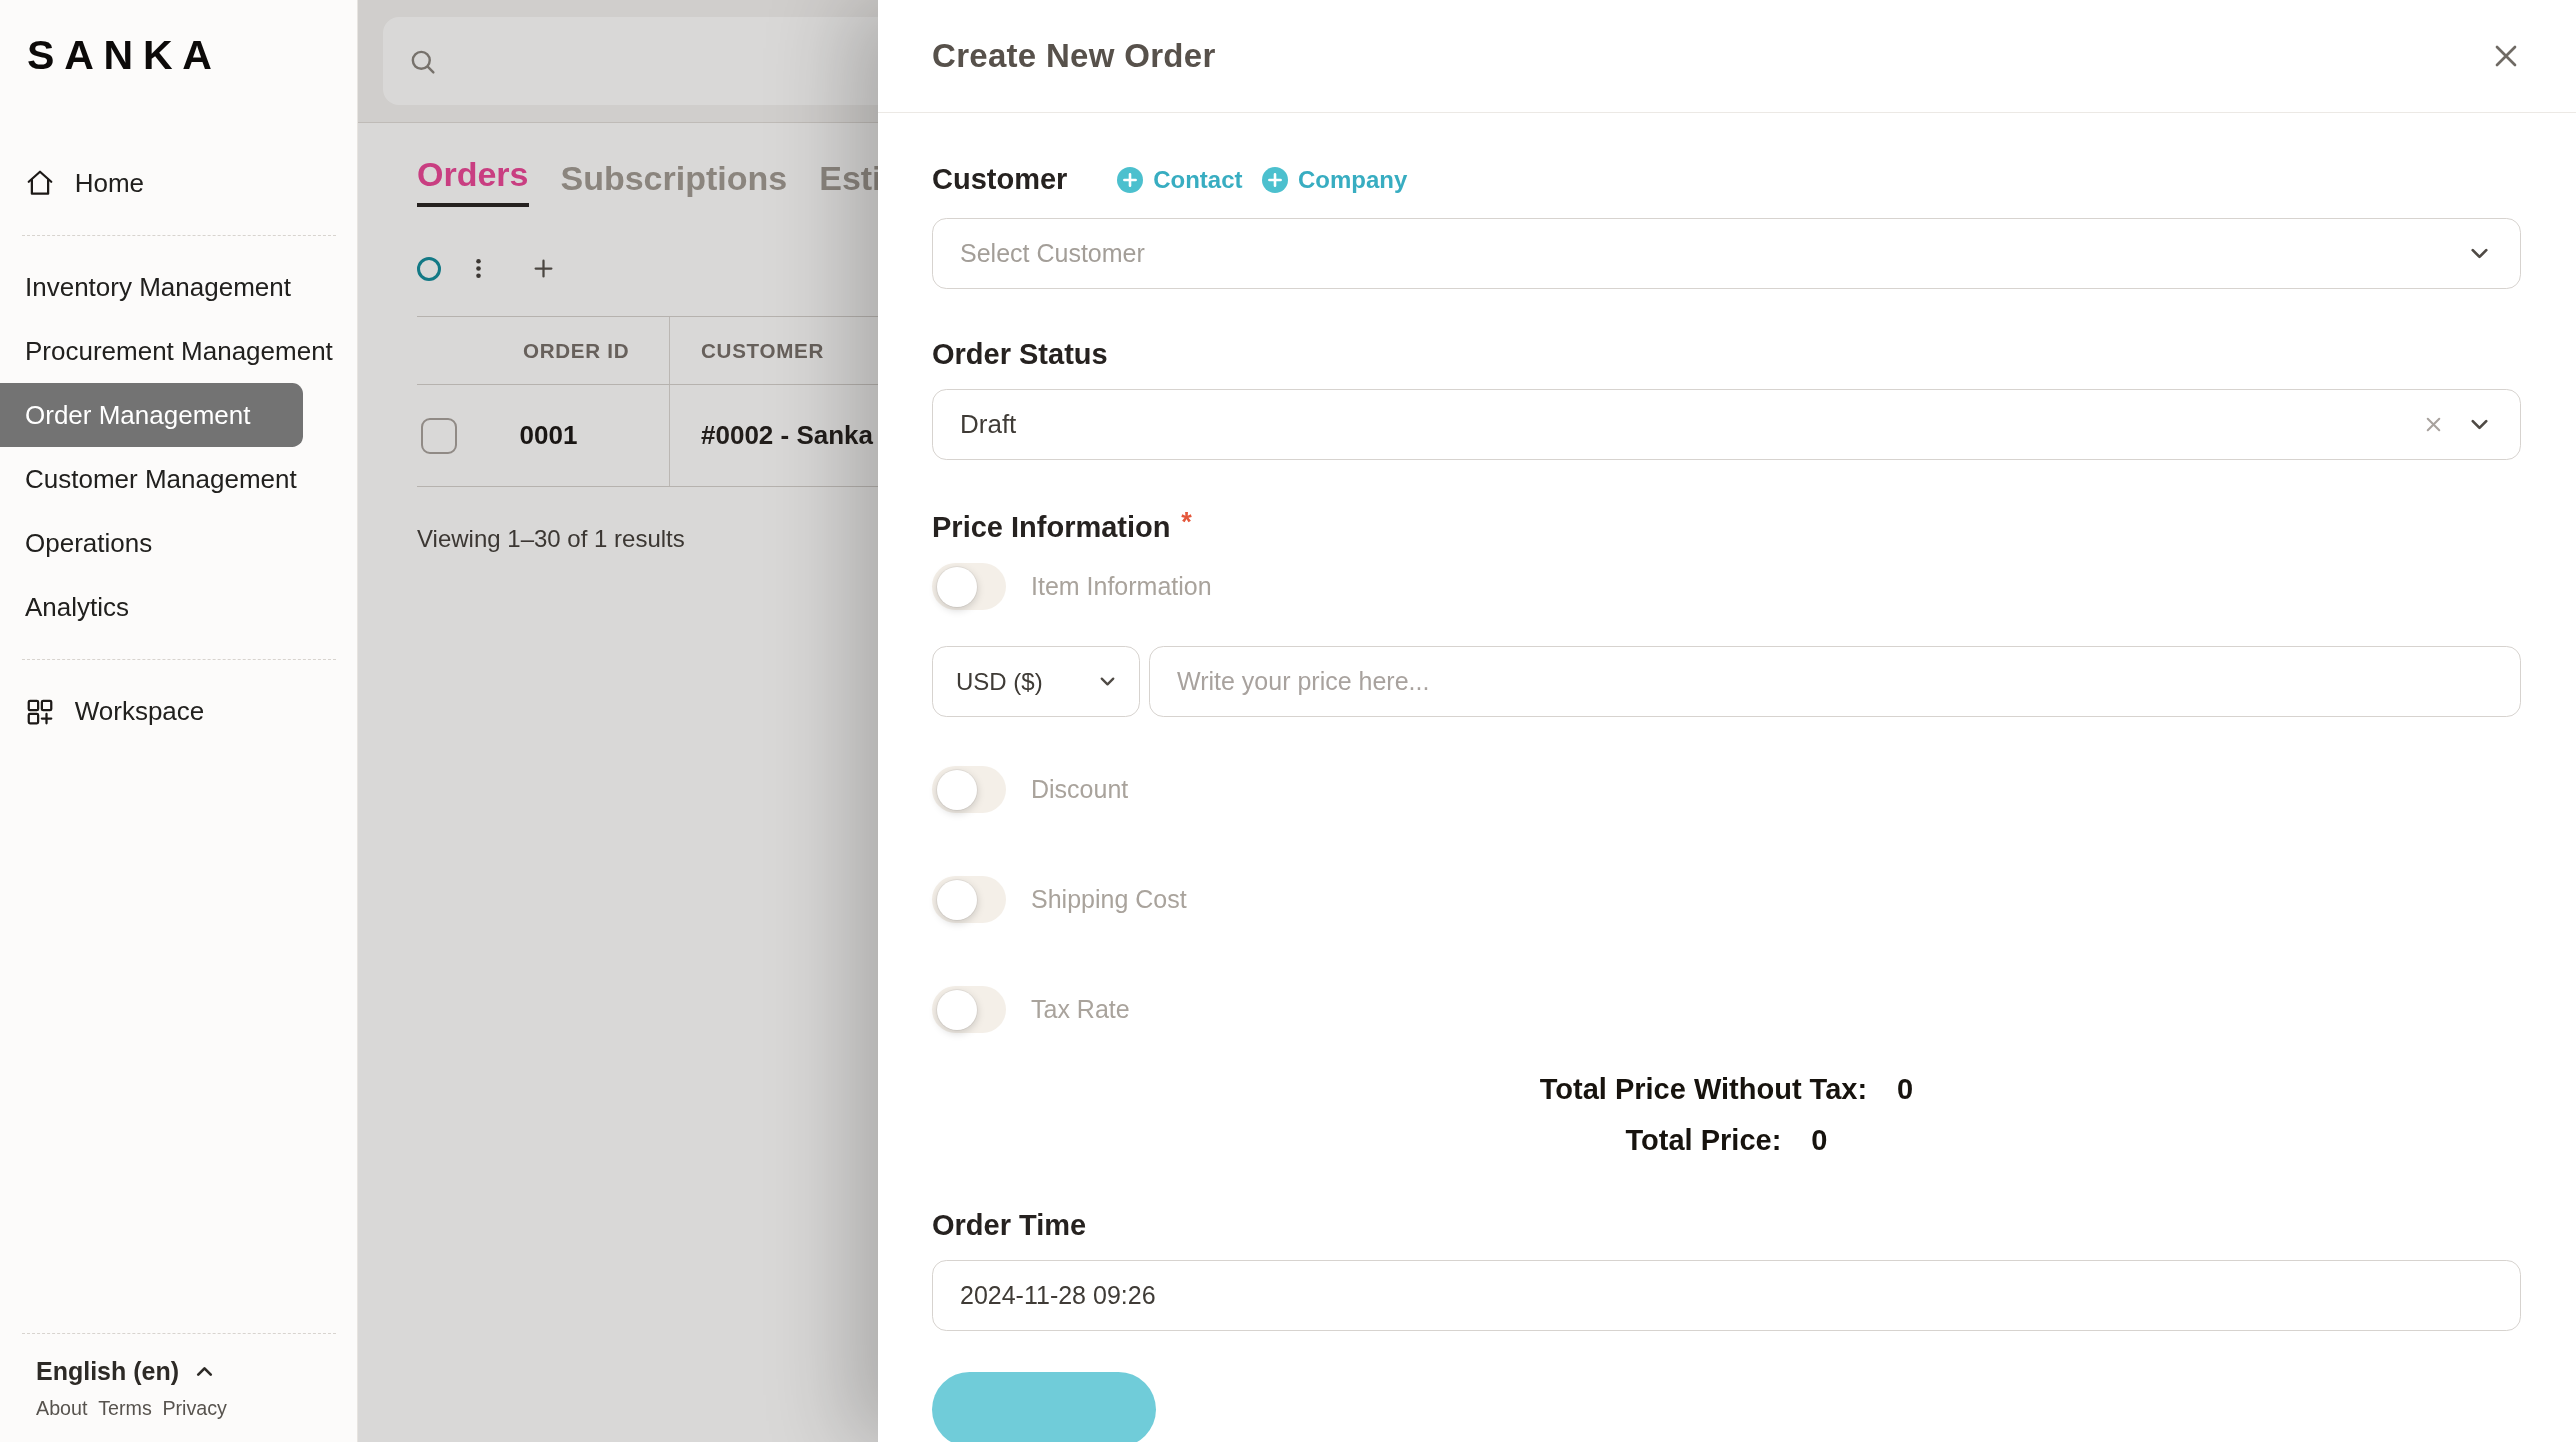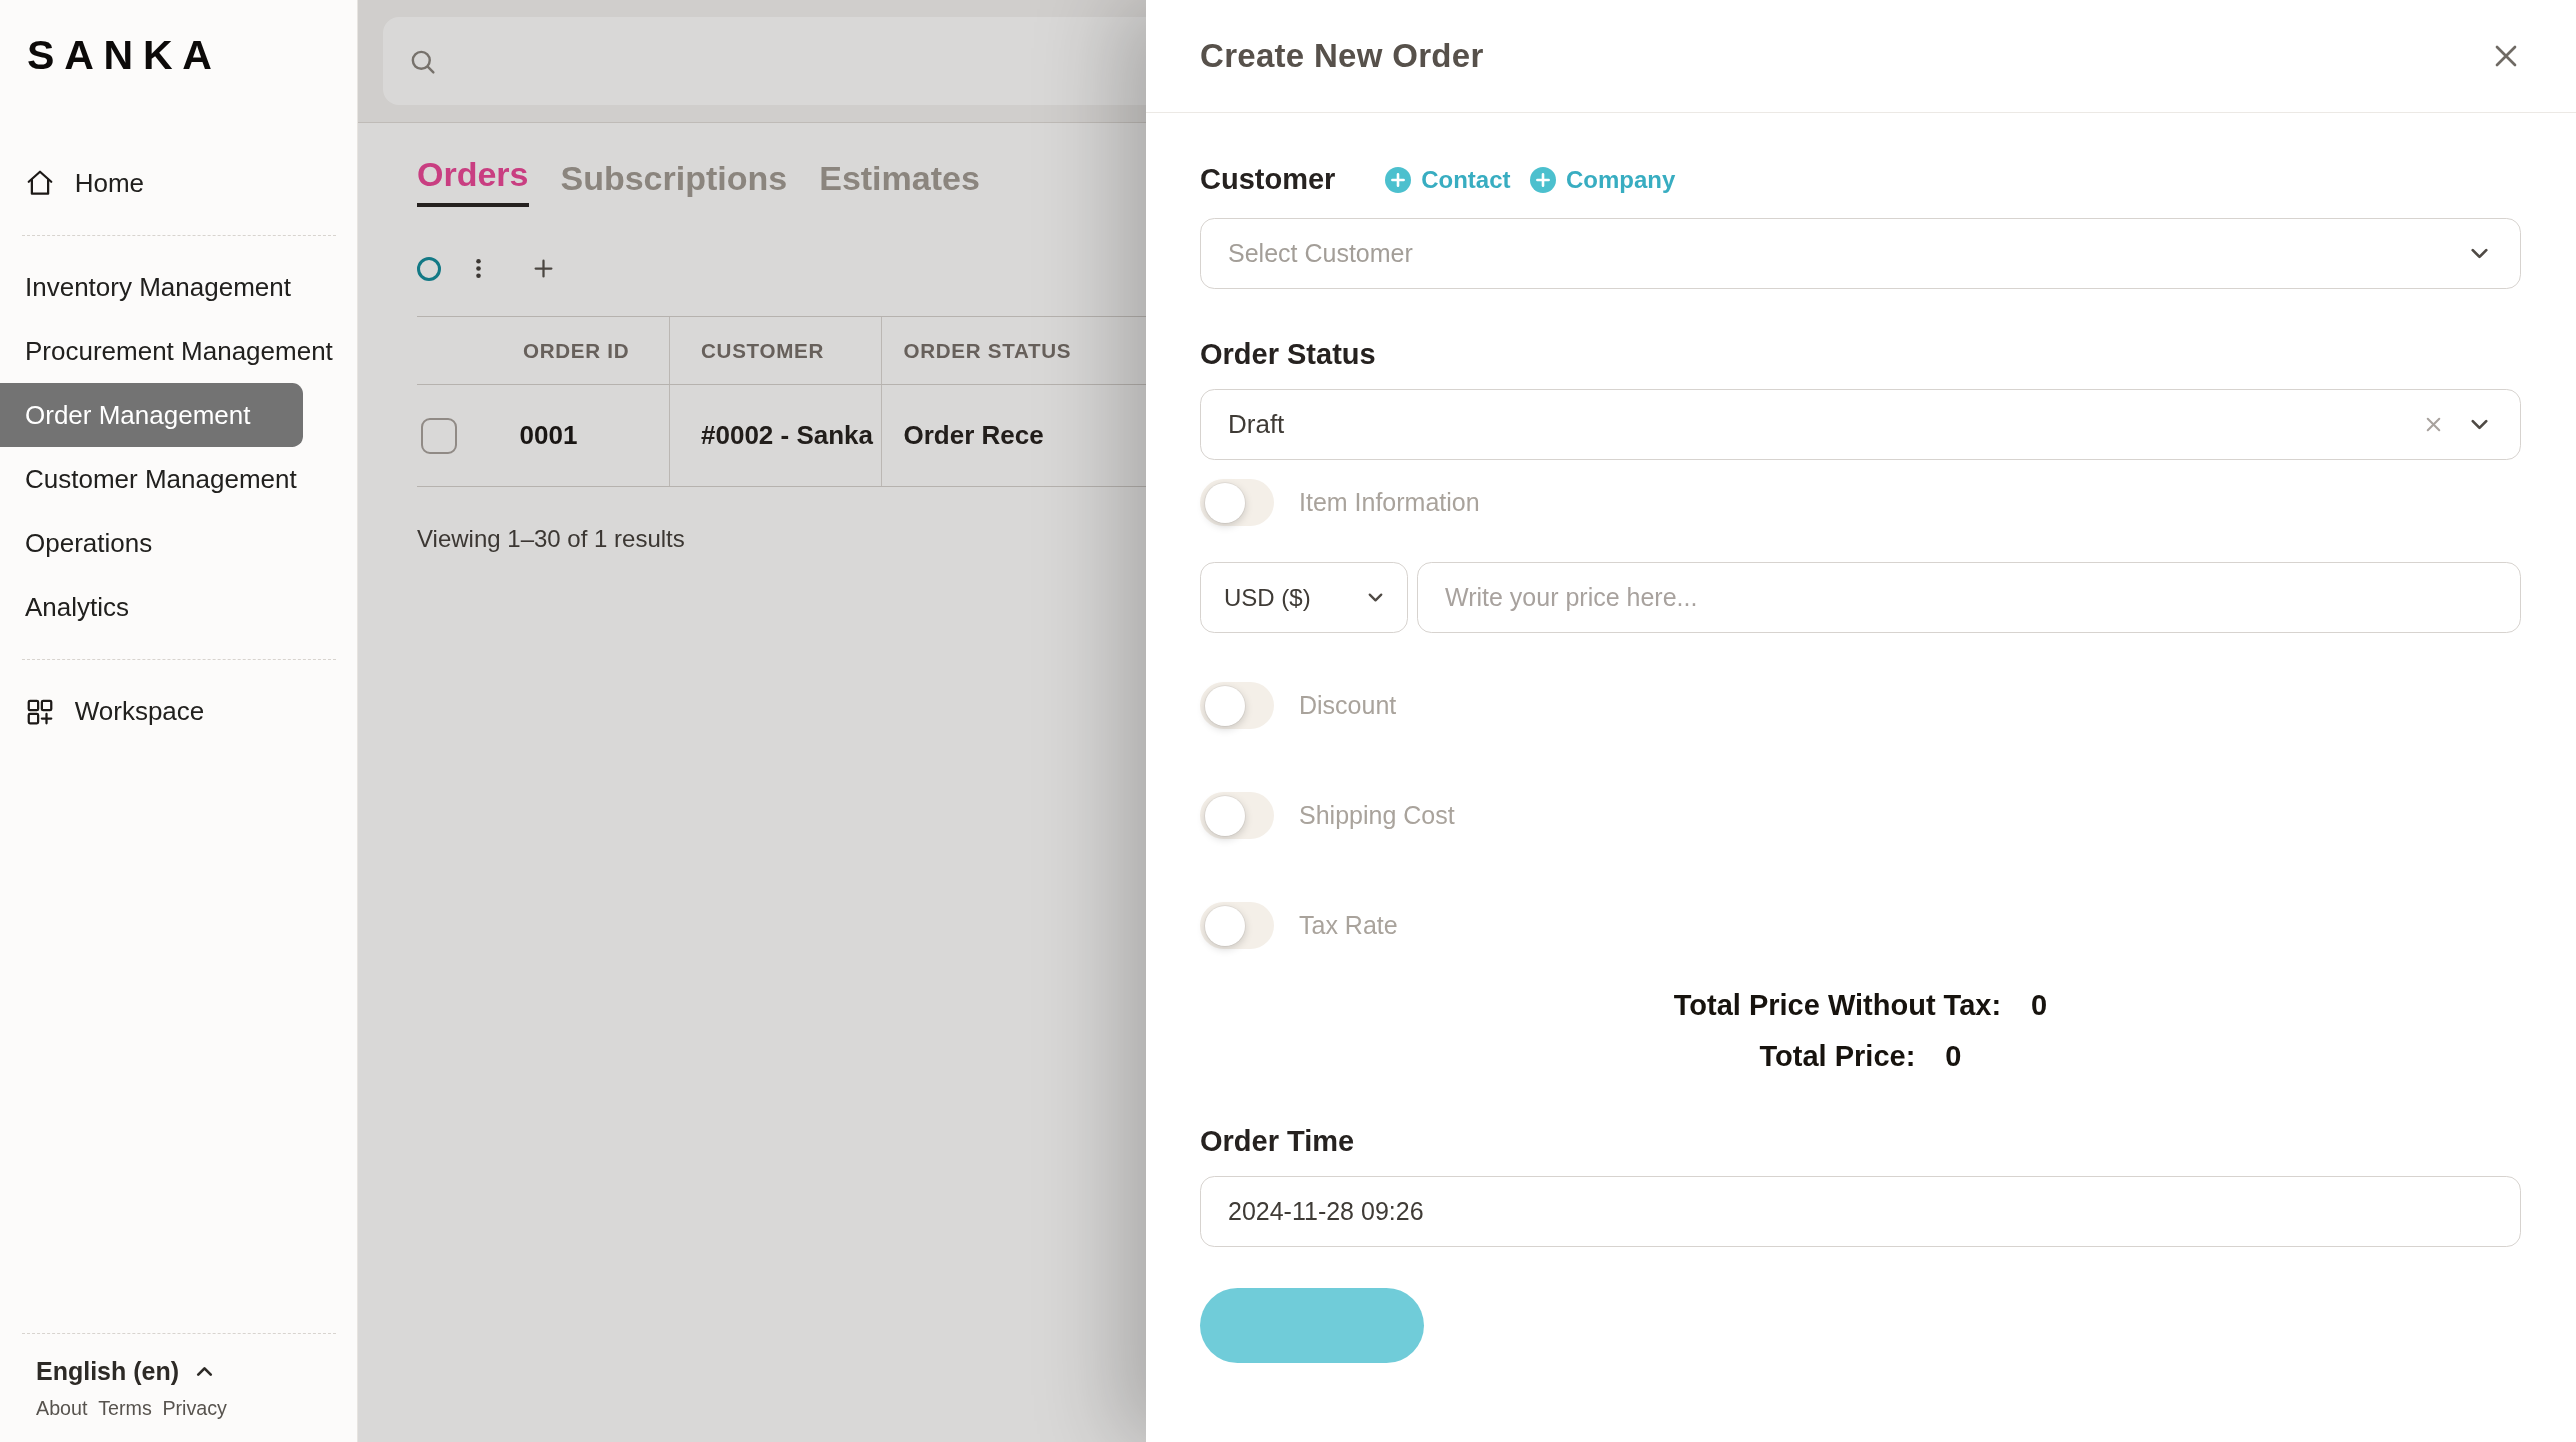--- a/index.html
+++ b/index.html
@@ -65,21 +65,21 @@
     background:rgba(255,255,255,.55); cursor:pointer; flex:0 0 auto; }
   .order-id { margin-left:63px; font-weight:700; color:#1c1917; }
   .cell-strong { font-weight:600; color:#262220; }
   .viewing { margin-top:38px; font-size:24px; color:#44403c; }
 
   
   .overlay { position:absolute; left:358px; top:0; right:0; bottom:0;
     background:rgba(18,14,9,0.16); z-index:10; }
 
   
-  .drawer { position:absolute; top:0; right:0; bottom:0; width:1430px; background:#fff;
+  .drawer { position:absolute; top:0; right:0; bottom:0; width:1698px; background:#fff;
     z-index:20; box-shadow:-27px 0 81px rgba(0,0,0,0.22); }
   .drawer-header { height:113px; display:flex; align-items:center;
     justify-content:space-between; padding:0 52px 0 54px; border-bottom:1.8px solid #ece9e5; }
   .drawer-title { font-size:33px; font-weight:600; color:#57514b; letter-spacing:0.3px; }
   .close-btn { width:36px; height:36px; color:#6f6a64; cursor:pointer; }
   .drawer-body { padding:0 55px 0 54px; }
   .field-label { font-size:29px; font-weight:700; color:#262220; }
   .customer-row { margin-top:50px; display:flex; align-items:center; gap:50px; }
   .add-links { display:flex; align-items:center; gap:19.7px; }
   .add-link { display:flex; align-items:center; gap:9.8px; cursor:pointer; }
@@ -315,20 +315,24 @@
             </svg>
         </span>
         <span class="chev">
           <svg viewBox="0 0 24 24" fill="none" stroke="currentColor" stroke-width="2.4" stroke-linecap="round" stroke-linejoin="round" width="27" height="27">
               <path d="M6 9l6 6 6-6"></path>
             </svg>
         </span>
       </span>
     </div>
 
+    <div class="price-label">
+      <span class="field-label">Price Information</span>
+      <span class="req">*</span>
+    </div>
 
     <div class="toggle-row t-item">
       <span class="toggle">
           <span class="knob"></span>
         </span>
       <span class="toggle-label">Item Information</span>
     </div>
 
     <div class="currency-row">
       <div class="currency-select">

